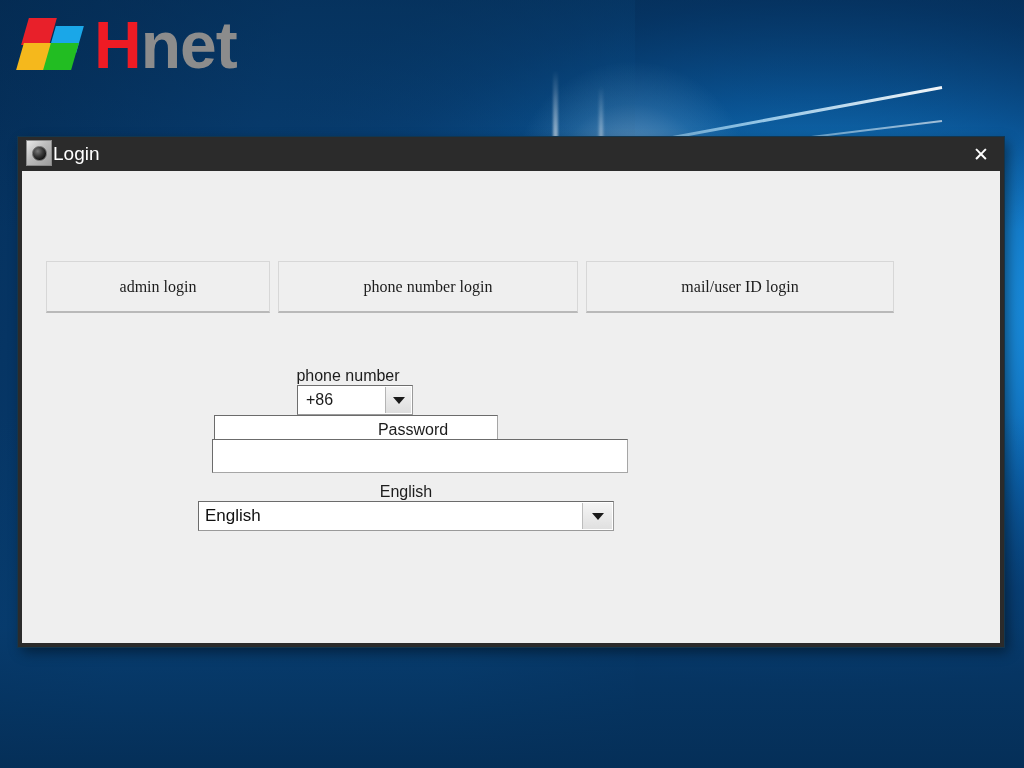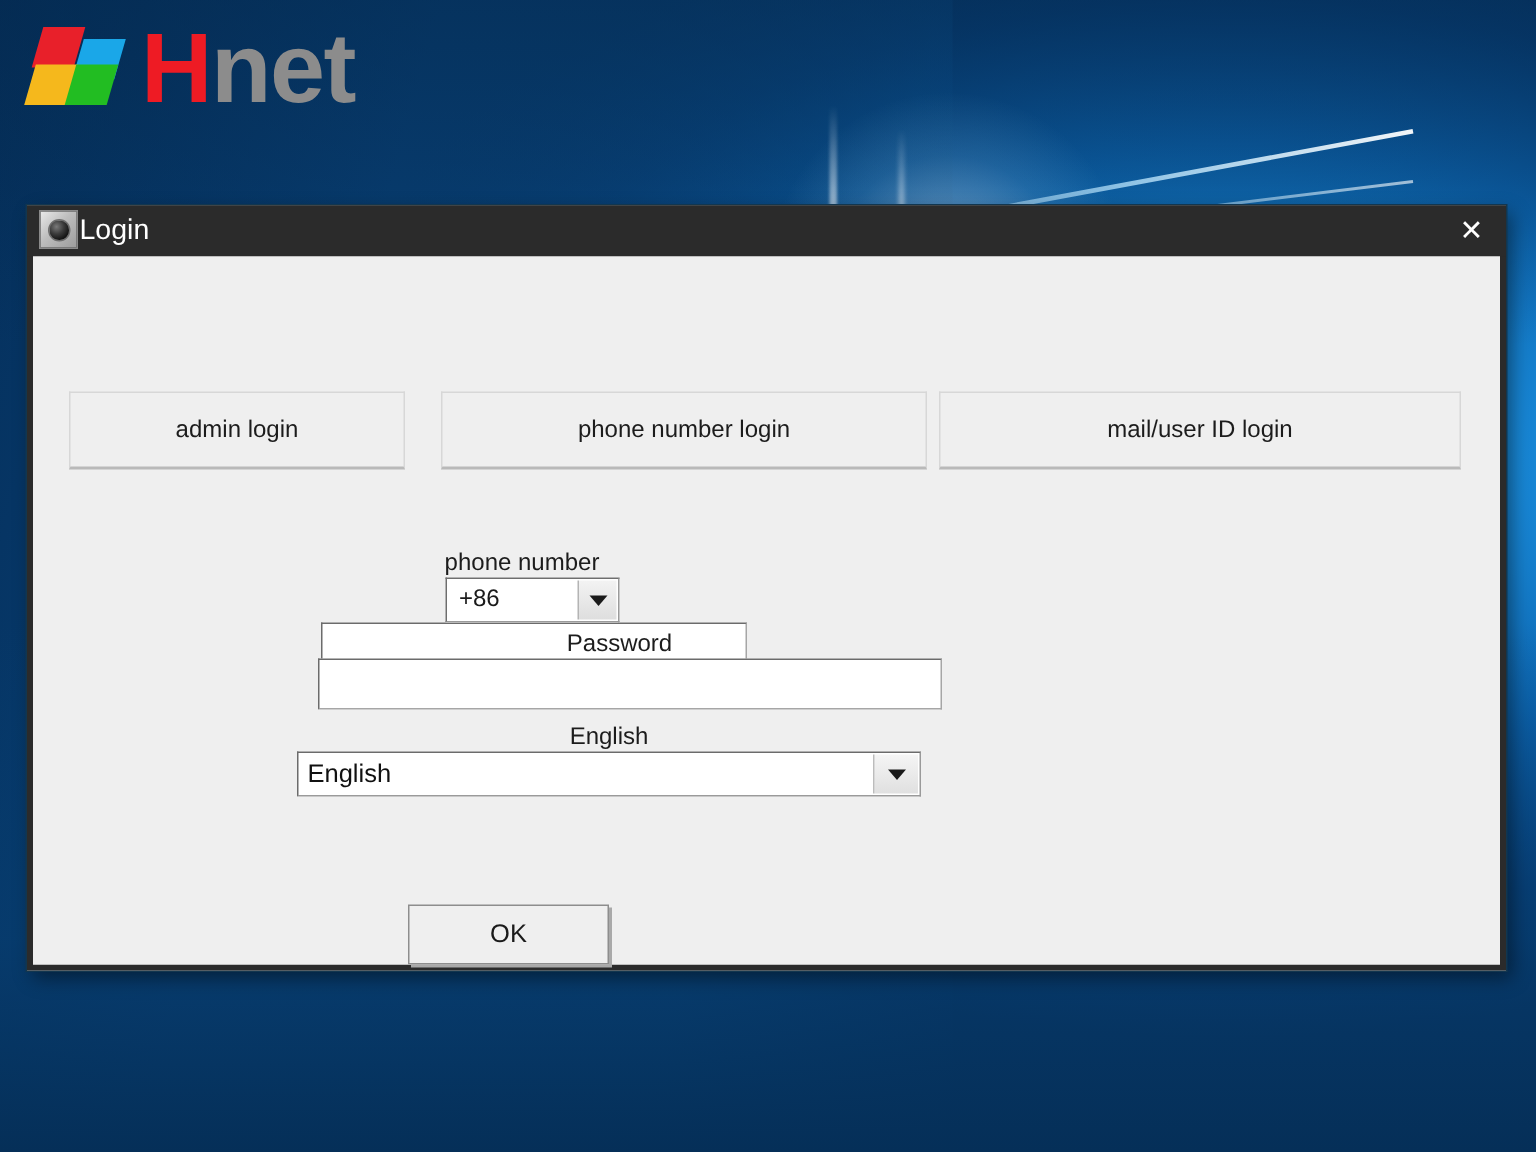--- a/index.html
+++ b/index.html
@@ -140,26 +140,26 @@
     display: flex;
   }
   .tab-btn {
     height: 52px;
     background: #efefef;
     border: 1px solid #d7d7d7;
     border-bottom: 2px solid #b9b9b9;
     font-size: 16px; color: #1c1c1c;
     display: flex; align-items: center; justify-content: center;
     cursor: pointer;
-    font-family: Liberation Sans, sans-serif;
+    font-family: Liberation Serif, serif;
     padding: 0 10px;
   }
   .tab-admin { width: 224px; }
-  .tab-phone { width: 324px; margin-left: 24px; }
-  .tab-mail  { width: 348px; margin-left: 8px; }
+  .tab-phone { width: 300px; margin-left: 8px; }
+  .tab-mail  { width: 308px; margin-left: 8px; }
 
   
   .form-row {
     position: absolute;
     display: flex; align-items: center; flex-direction: column;
   }
   .field-label {
     width: 160px;
     font-size: 16px; color: #1c1c1c;
     text-align: center;
@@ -332,17 +332,16 @@
       <div class="lang-combo">
         <span class="lang-value">English</span>
         <span class="lang-arrow-btn">
           <span class="arrow-dn"></span>
         </span>
       </div>
     </div>
 
 
     <div id="action-row">
-      <div class="act-btn">OK</div>
     </div>
 
   </div>
 </div>
 
 </body></html>

